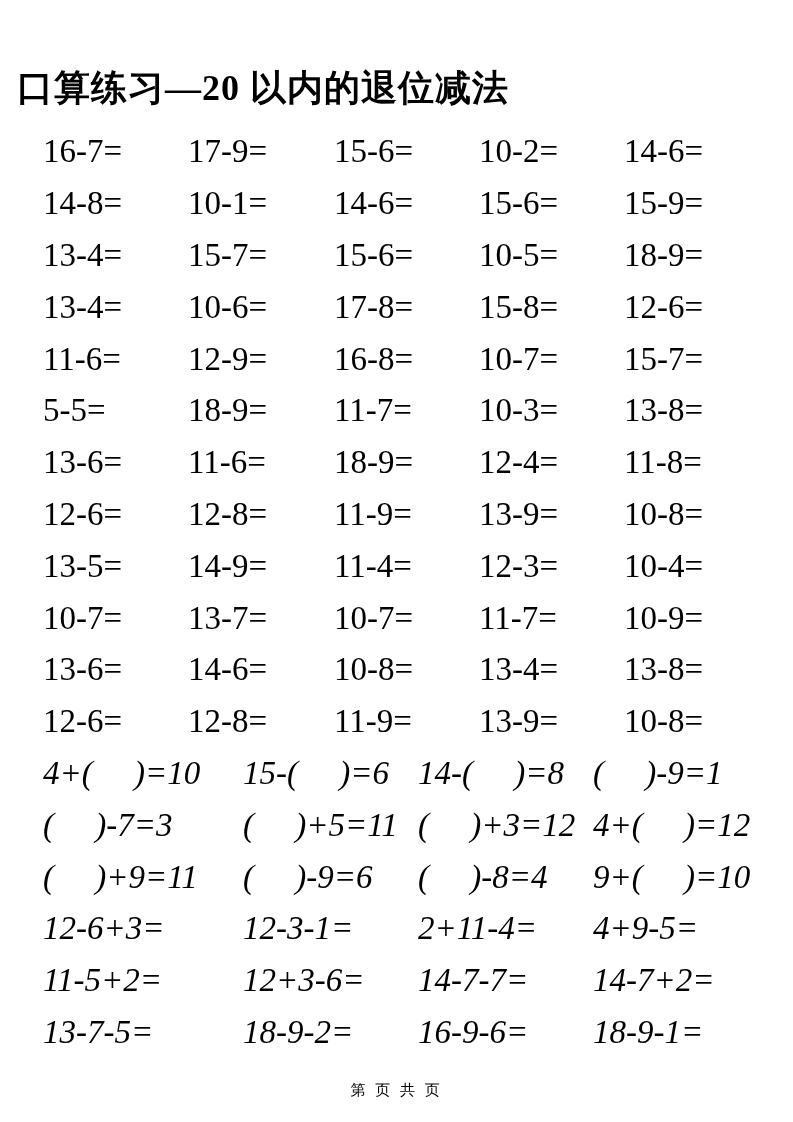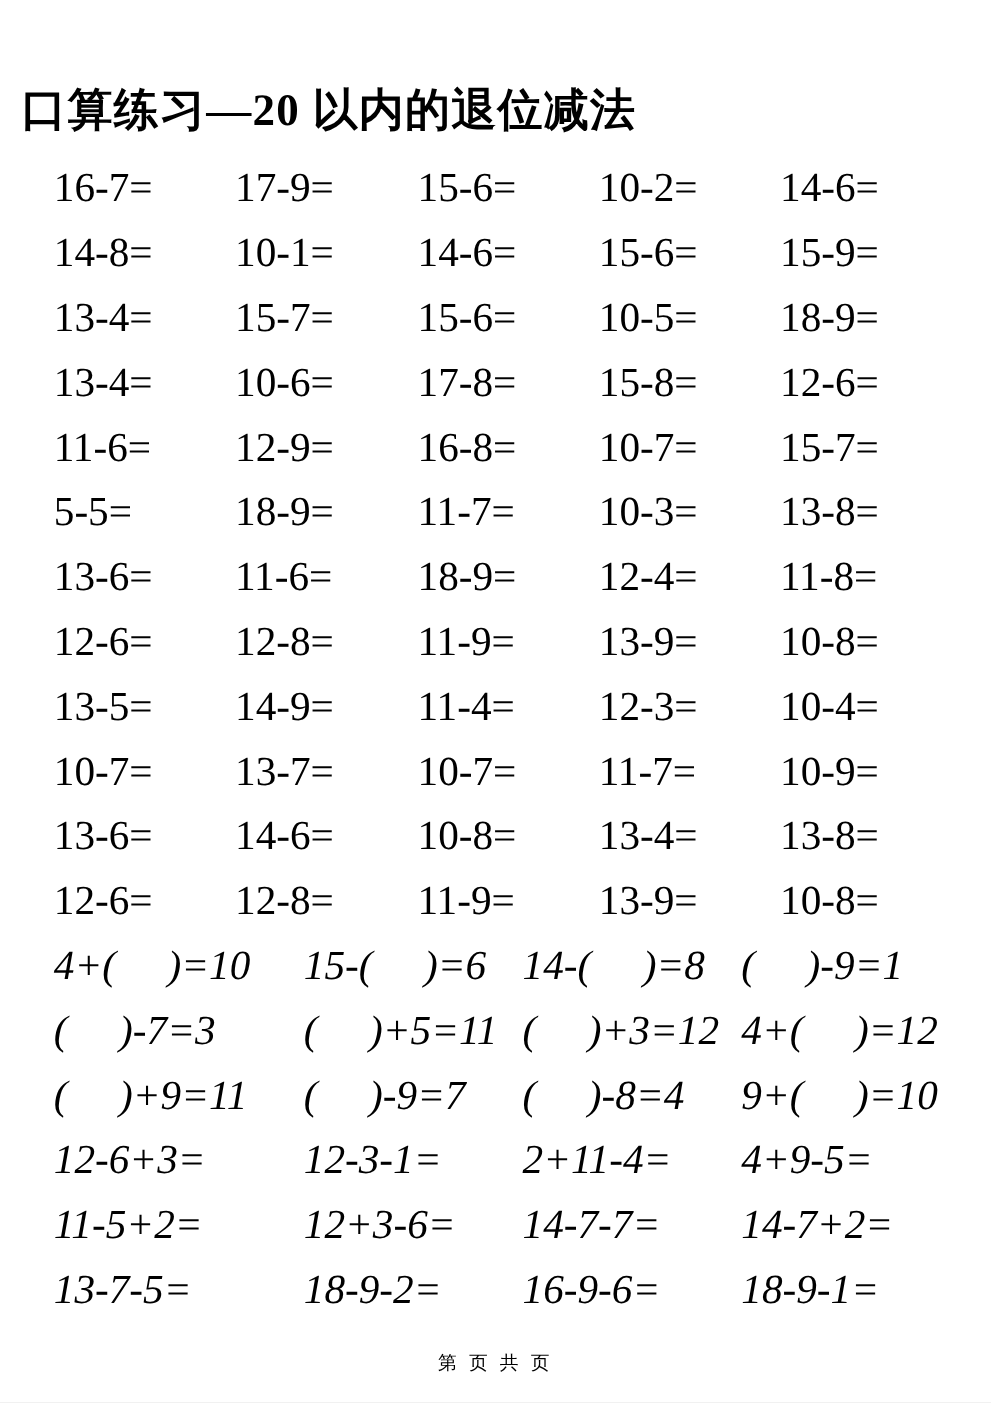--- a/index.html
+++ b/index.html
@@ -66,21 +66,21 @@
         <div class="row row5"><div class="cell">12-6=</div><div class="cell">12-8=</div><div class="cell">11-9=</div><div class="cell">13-9=</div><div class="cell">10-8=</div></div>
         <div class="row row5"><div class="cell">13-5=</div><div class="cell">14-9=</div><div class="cell">11-4=</div><div class="cell">12-3=</div><div class="cell">10-4=</div></div>
         <div class="row row5"><div class="cell">10-7=</div><div class="cell">13-7=</div><div class="cell">10-7=</div><div class="cell">11-7=</div><div class="cell">10-9=</div></div>
         <div class="row row5"><div class="cell">13-6=</div><div class="cell">14-6=</div><div class="cell">10-8=</div><div class="cell">13-4=</div><div class="cell">13-8=</div></div>
         <div class="row row5"><div class="cell">12-6=</div><div class="cell">12-8=</div><div class="cell">11-9=</div><div class="cell">13-9=</div><div class="cell">10-8=</div></div>
       </div>
 
     <div>
         <div class="row row4"><div class="cell">4+(     )=10</div><div class="cell">15-(     )=6</div><div class="cell">14-(     )=8</div><div class="cell">(     )-9=1</div></div>
         <div class="row row4"><div class="cell">(     )-7=3</div><div class="cell">(     )+5=11</div><div class="cell">(     )+3=12</div><div class="cell">4+(     )=12</div></div>
-        <div class="row row4"><div class="cell">(     )+9=11</div><div class="cell">(     )-9=7</div><div class="cell">(     )-8=4</div><div class="cell">9+(     )=10</div></div>
+        <div class="row row4"><div class="cell">(     )+9=11</div><div class="cell">(     )-9=6</div><div class="cell">(     )-8=4</div><div class="cell">9+(     )=10</div></div>
       </div>
 
     <div>
         <div class="row row4"><div class="cell">12-6+3=</div><div class="cell">12-3-1=</div><div class="cell">2+11-4=</div><div class="cell">4+9-5=</div></div>
         <div class="row row4"><div class="cell">11-5+2=</div><div class="cell">12+3-6=</div><div class="cell">14-7-7=</div><div class="cell">14-7+2=</div></div>
         <div class="row row4"><div class="cell">13-7-5=</div><div class="cell">18-9-2=</div><div class="cell">16-9-6=</div><div class="cell">18-9-1=</div></div>
       </div>
   </div>
 
   <div class="footer">第 页 共 页</div>

